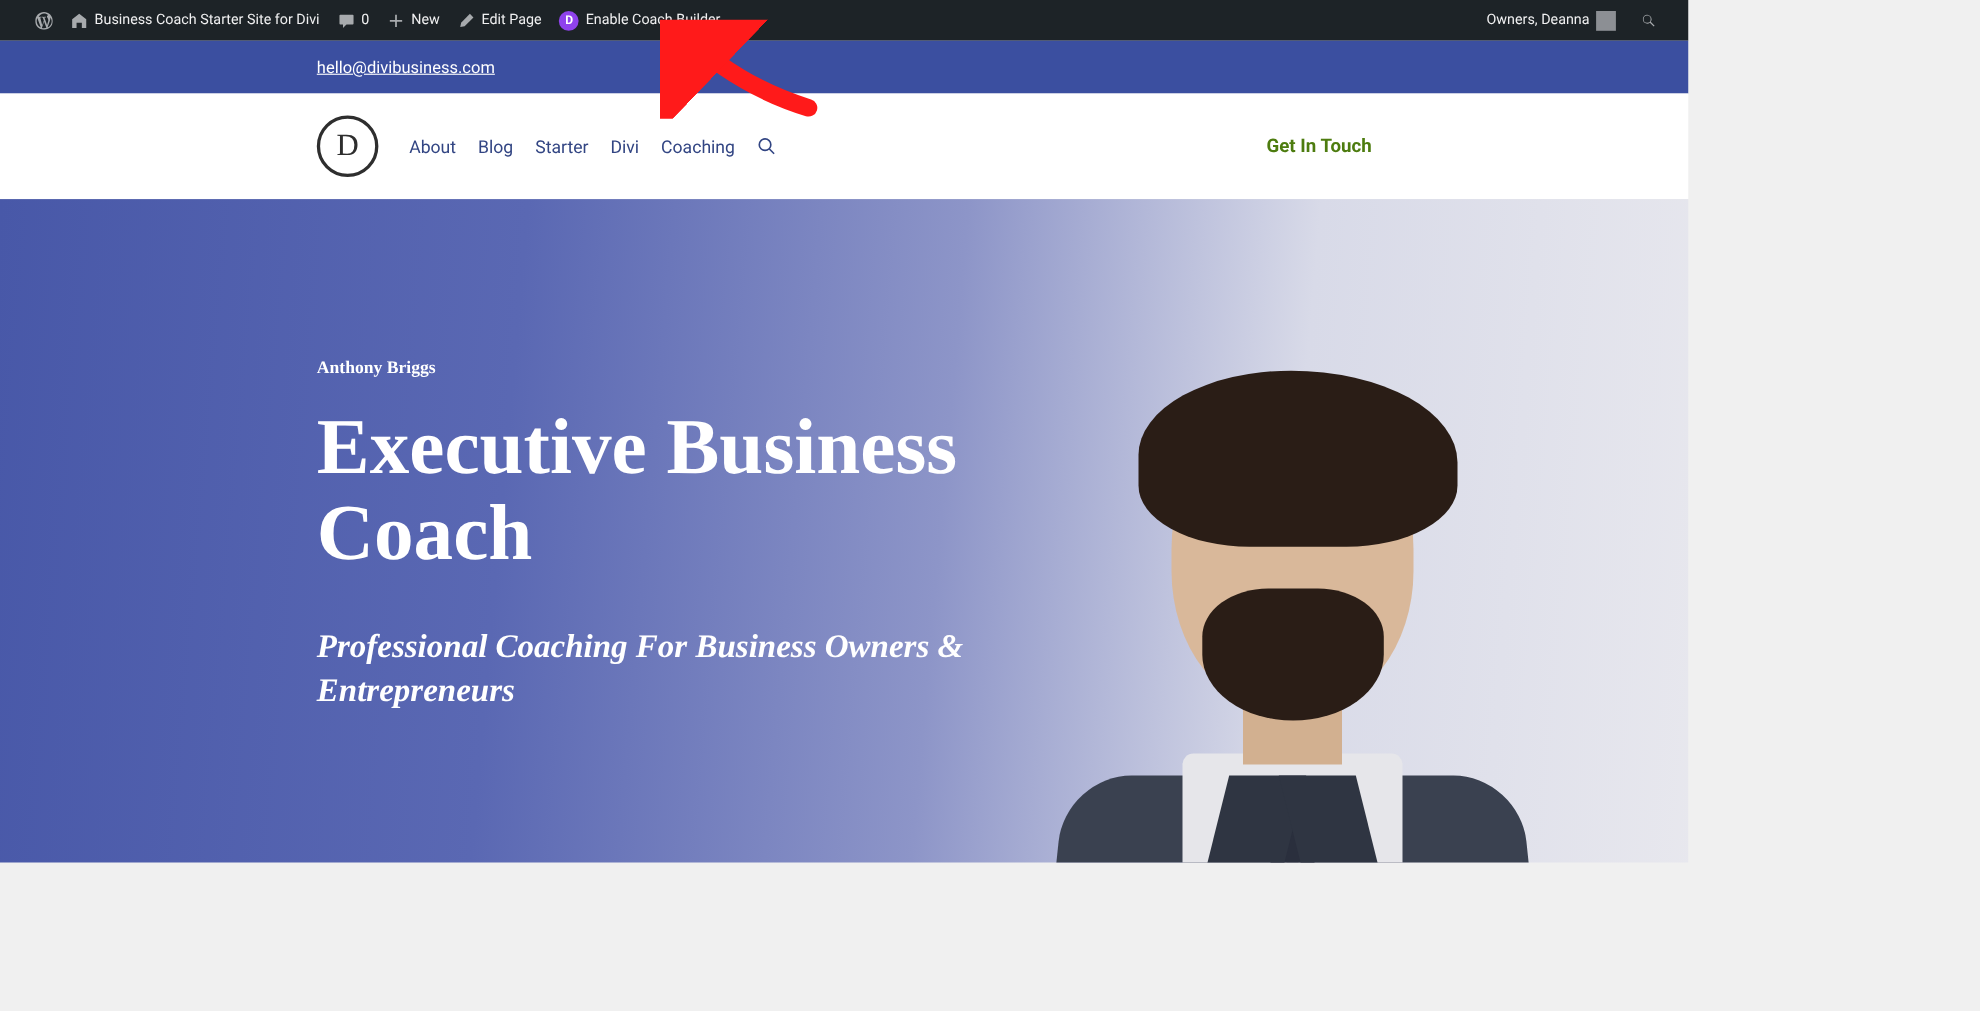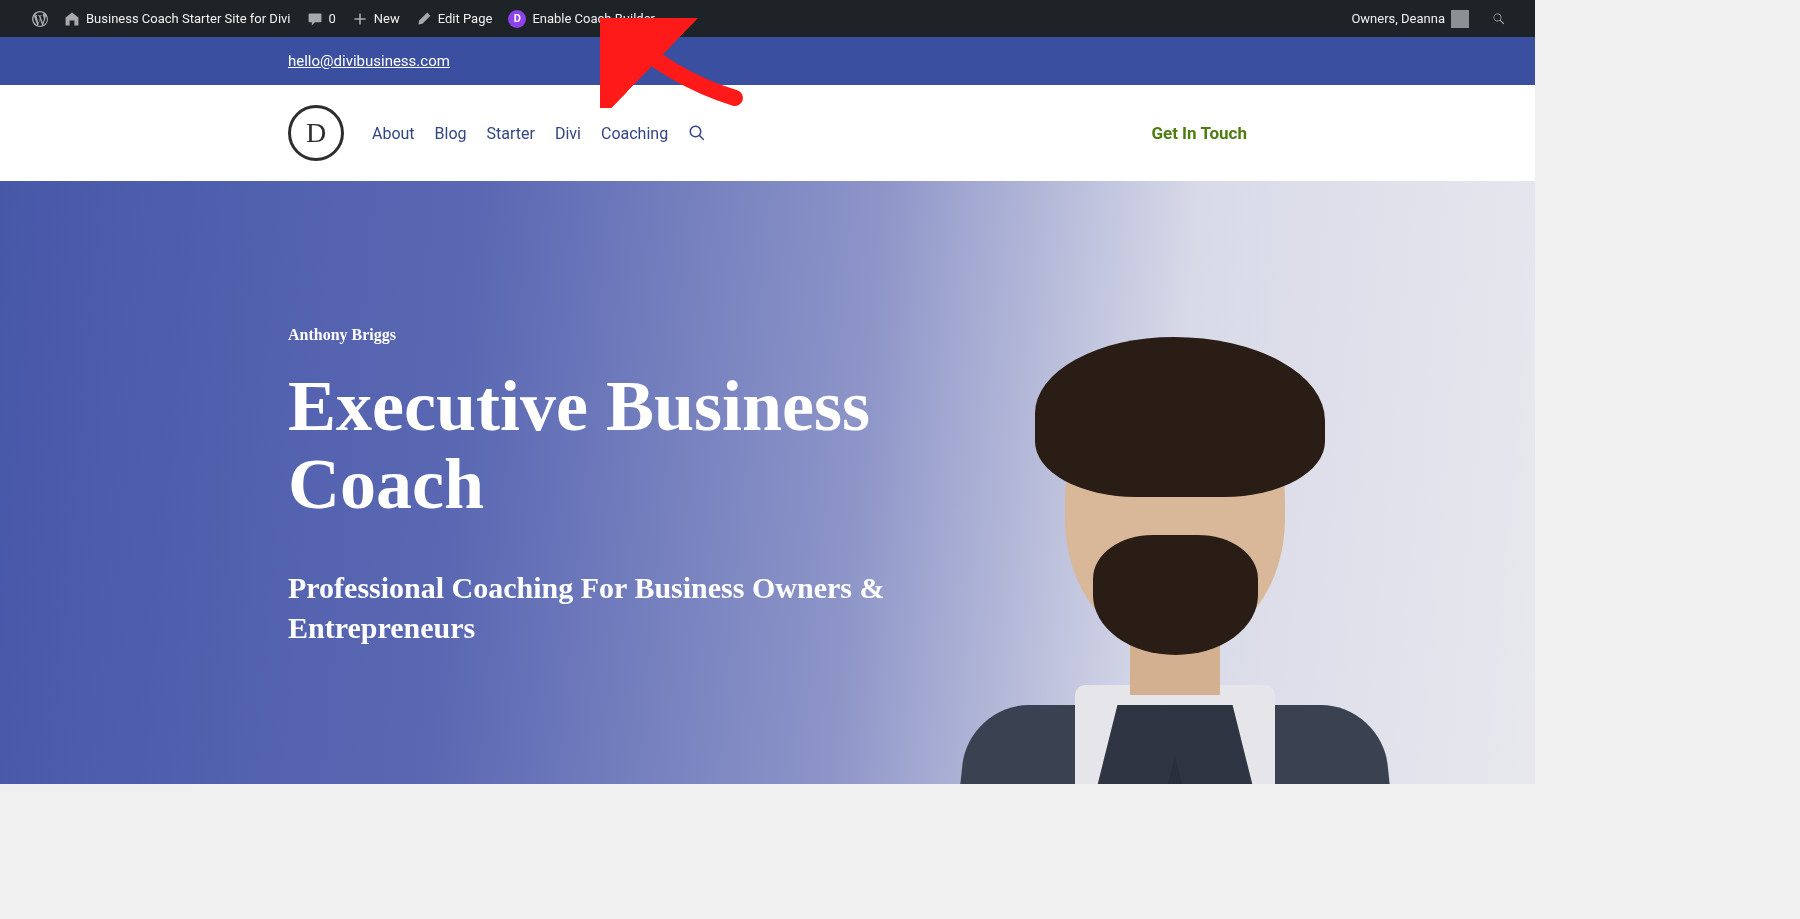--- a/index.html
+++ b/index.html
@@ -27,21 +27,21 @@
 .nav-link { color: #324583; font-size: 16px; text-decoration: none; cursor: pointer; }
 .search-btn { color: #324583; cursor: pointer; display:flex; align-items:center; }
 .search-btn svg { width: 18px; height: 18px; stroke: #324583; fill:none; stroke-width:2; }
 .cta-link { color: #4d7c0f; font-weight: 700; font-size: 17px; cursor: pointer; }
 
 
 .hero { position: relative; height: 764px; background: linear-gradient(95deg, #4858a8 0%, #5a68b3 30%, #8d95c8 55%, #d8dae8 75%, #e8e8ee 100%); overflow: hidden; }
 .hero-content { position: absolute; left: 288px; top: 145px; max-width: 640px; color: #fff; }
 .hero-kicker { font-family: Georgia, 'Times New Roman', serif; font-weight: 700; font-size: 16px; margin-bottom: 24px; }
 .hero-title { font-family: Georgia, 'Times New Roman', serif; font-weight: 700; font-size: 72px; line-height: 1.08; margin-bottom: 44px; }
-.hero-subtitle { font-family: Georgia, 'Times New Roman', serif; font-weight: 600; font-size: 30px; line-height: 1.35; margin-bottom: 48px; }
+.hero-subtitle { font-family: Georgia, 'Times New Roman', serif; font-style: italic; font-weight: 600; font-size: 30px; line-height: 1.35; margin-bottom: 48px; }
 .hero-cta { display: inline-block; background: #fff; color: #1a2d6e; font-weight: 700; font-size: 16px; padding: 18px 32px; border-radius: 40px; text-decoration: none; cursor: pointer; }
 
 
 .person { position: absolute; right: 130px; bottom: 0; width: 460px; height: 600px; }
 .person .head { position: absolute; left: 120px; top: 20px; width: 220px; height: 280px; background: #d9b89a; border-radius: 48% 48% 45% 45%; }
 .person .hair { position: absolute; left: 90px; top: -8px; width: 290px; height: 160px; background: #2a1d16; border-radius: 55% 60% 40% 40%; }
 .person .beard { position: absolute; left: 148px; top: 190px; width: 165px; height: 120px; background: #2a1d16; border-radius: 40% 40% 55% 55%; }
 .person .neck { position:absolute; left:185px; top:290px; width:90px; height:60px; background:#d2b090; }
 .person .shirt { position:absolute; left:130px; top:340px; width:200px; height:120px; background:#e6e6ea; border-radius: 10px 10px 0 0; }
 .person .tie { position:absolute; left:210px; top:370px; width:40px; height:210px; background:#2a2f3d; }

